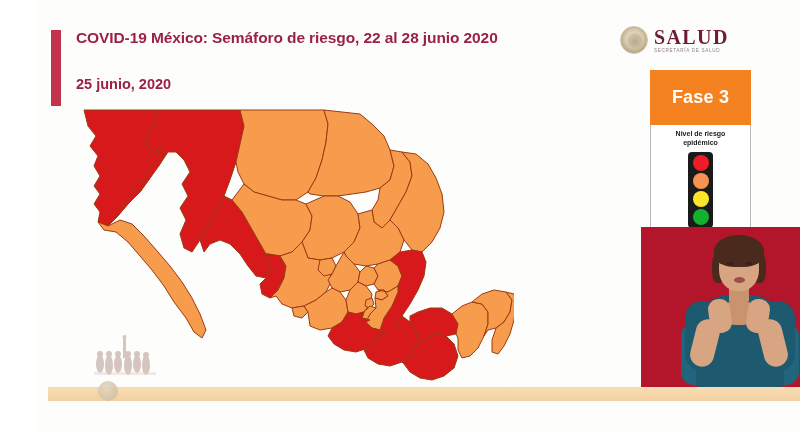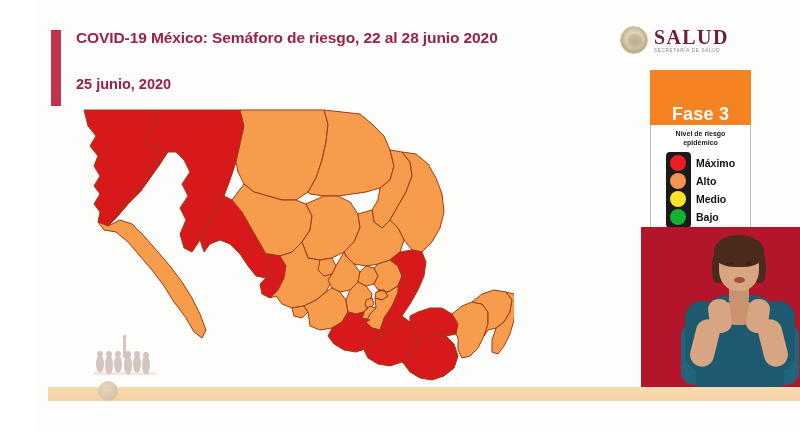--- a/index.html
+++ b/index.html
@@ -64,21 +64,21 @@
     color:#8d7d8a; margin-top:2px;
   }
 
   
   #fase-panel{
     position:absolute; left:614px; top:70px;
     width:101px;
   }
   #fase-box{
     height:55px; background:#f58220;
-    display:flex; align-items:flex-end; justify-content:center;
+    display:flex; align-items:center; justify-content:center;
   }
   #fase-label{
     font-size:18px; font-weight:bold; color:#ffffff;
     letter-spacing:.2px;
   }
   #legend-box{
     background:#ffffff; border:1px solid #b9b9b9;
     border-top:none;
     padding:5px 4px 6px 4px;
   }
@@ -201,26 +201,20 @@
       <div id="legend-title">
         <div>Nivel de riesgo</div>
         <div>epidémico</div>
       </div>
       <div id="legend-body">
         <div id="traffic-light">
           <div class="lamp" style="background:#ee1c25"></div>
           <div class="lamp" style="background:#f79350"></div>
           <div class="lamp" style="background:#fde428"></div>
           <div class="lamp" style="background:#12b22e"></div>
-        </div>
-        <div id="legend-labels">
-          <div class="legend-label">Máximo</div>
-          <div class="legend-label">Alto</div>
-          <div class="legend-label">Medio</div>
-          <div class="legend-label">Bajo</div>
         </div>
       </div>
     </div>
   </div>
 
   <div id="map">
     <svg viewBox="0 0 460 290" xmlns="http://www.w3.org/2000/svg">
       <g stroke="#9a3a12" stroke-width="1" stroke-linejoin="round">
 
         <path fill="#d8191c" d="M30,10 L100,10 L104,20 L96,30 L92,44 L100,52 L108,46 L114,52 L106,64 L96,78 L86,92 L74,104 L62,118 L54,126 L44,122 L46,112 L40,104 L46,94 L40,86 L46,76 L40,66 L44,56 L36,46 L42,36 L34,26 Z"></path>

